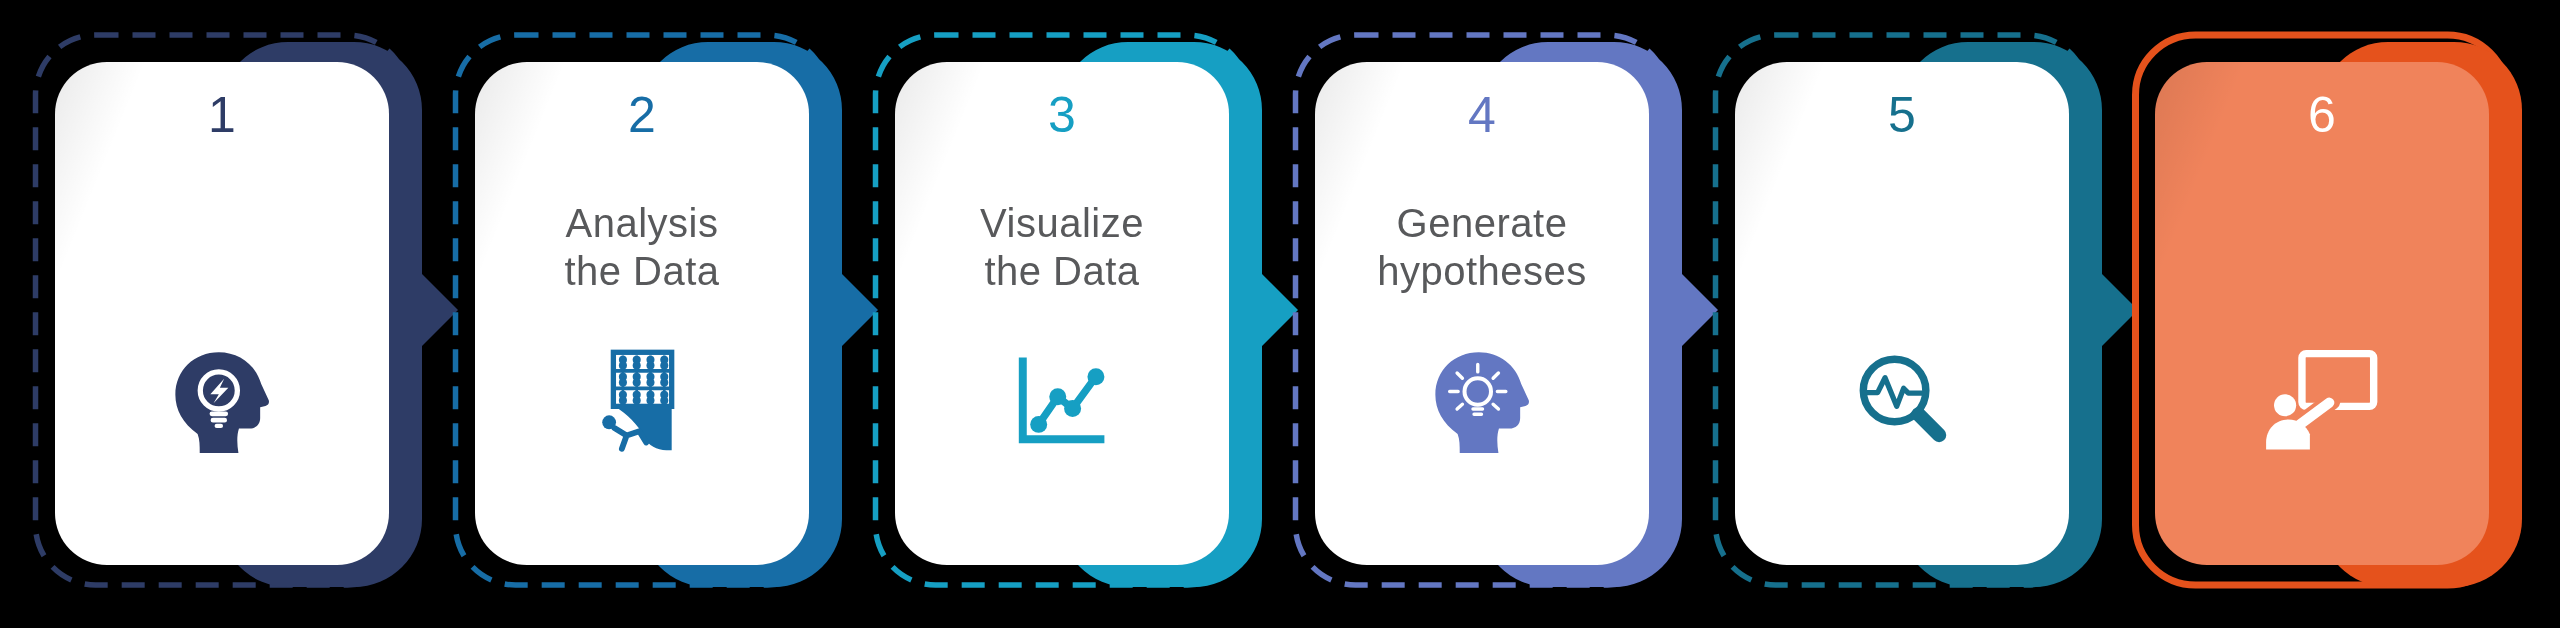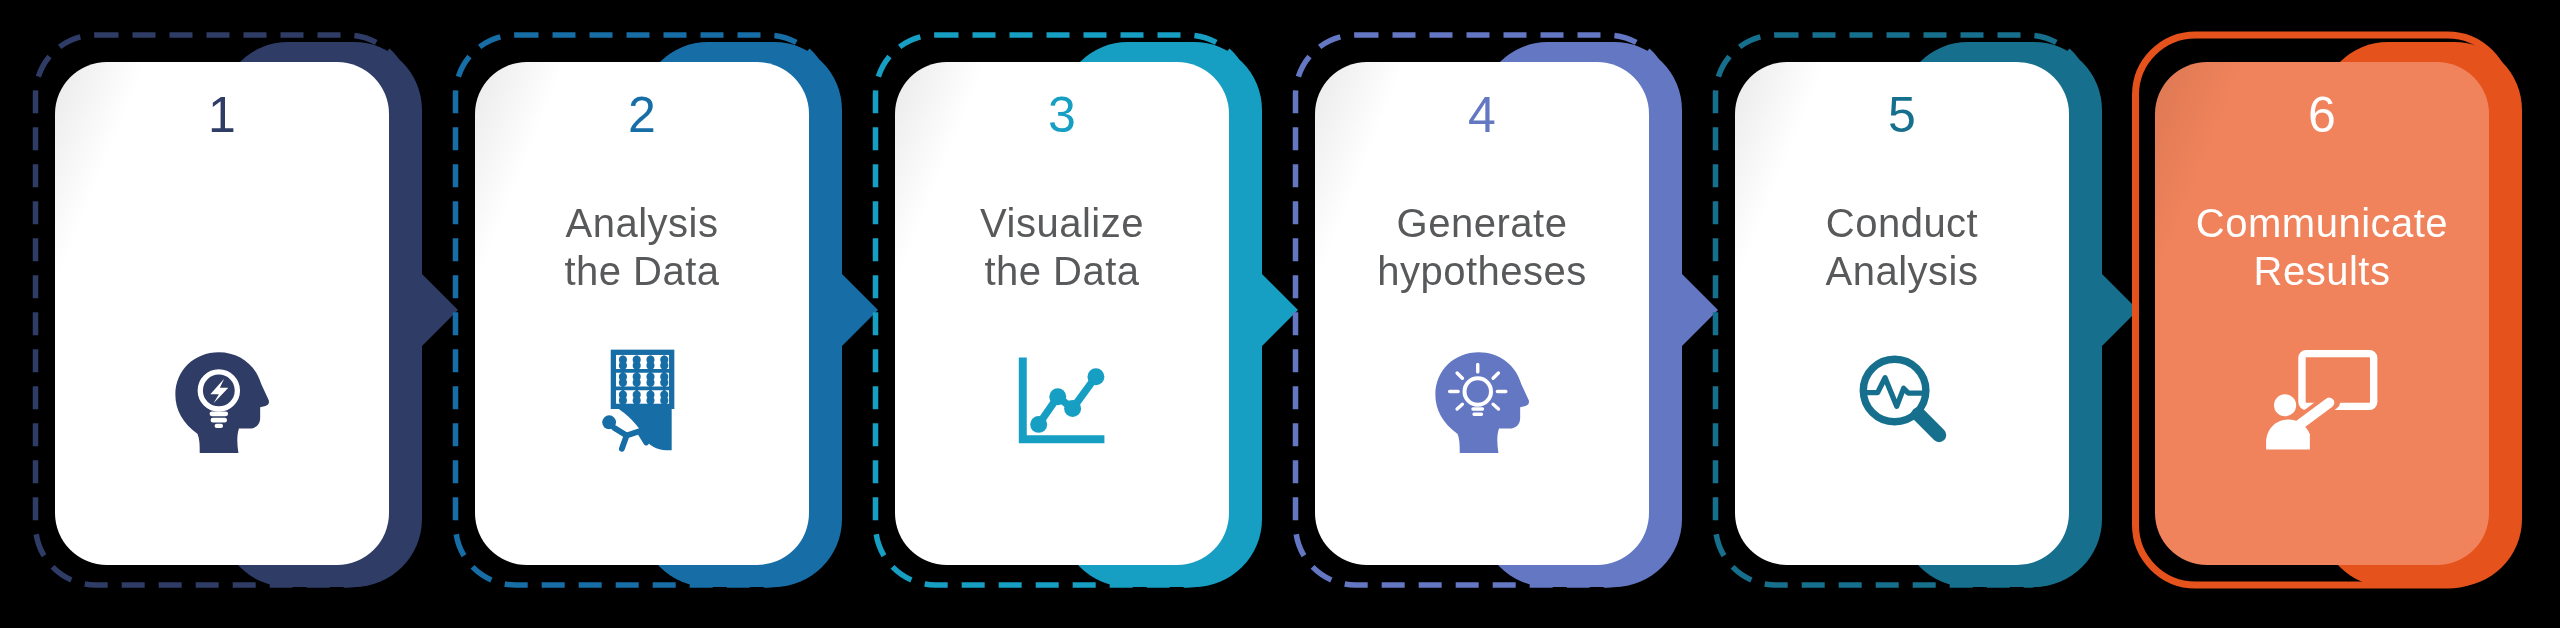--- a/index.html
+++ b/index.html
@@ -138,41 +138,37 @@
     </div>
   </div>
 
   <div class="step" style="--c: #16708D; --card-bg: #FFFFFF; --txt: #58595B; --numc: #16708D; --ic: #16708D;">
     <svg class="bg" width="420" height="628" viewBox="0 0 420 628">
       <rect class="ring" x="5.5" y="35" width="372" height="550" rx="60"></rect>
       <path class="backing" d="M258 42 H324 A68 68 0 0 1 392 110 V274 L428 310 L392 346 V519 A68 68 0 0 1 324 587 H258 A68 68 0 0 1 190 519 V110 A68 68 0 0 1 258 42 Z"></path>
     </svg>
     <div class="card">
       <div class="num">5</div>
-      <div class="label">Conduct
-Analysis</div>
       <div class="icon">
         <svg viewBox="0 0 100 100">
           <circle cx="43" cy="41" r="29.5" fill="none" stroke="currentColor" stroke-width="7"></circle>
           <path d="M15 43 H27 L34 29 L45 56 L51.5 39 L56 43.5 H71" fill="none" stroke="currentColor" stroke-width="5" stroke-linecap="round" stroke-linejoin="round"></path>
           <path d="M65.5 63.5 L85 83" stroke="currentColor" stroke-width="13.5" stroke-linecap="round" fill="none"></path>
         </svg>
       </div>
     </div>
   </div>
 
   <div class="step last" style="--c: #E5521C; --card-bg: #F0835B; --txt: #FFFFFF; --numc: #FFFFFF; --ic: #FFFFFF;">
     <svg class="bg" width="420" height="628" viewBox="0 0 420 628">
       <rect class="ring" x="5.5" y="35" width="372" height="550" rx="60"></rect>
       <path class="backing" d="M258 42 H324 A68 68 0 0 1 392 110 V519 A68 68 0 0 1 324 587 H258 A68 68 0 0 1 190 519 V110 A68 68 0 0 1 258 42 Z"></path>
     </svg>
     <div class="card">
       <div class="num">6</div>
-      <div class="label">Communicate
-Results</div>
       <div class="icon">
         <svg class="wide" viewBox="0 0 110 100">
           <rect x="36" y="6" width="68" height="50" rx="4" fill="none" stroke="currentColor" stroke-width="7"></rect>
           <path d="M30.5 76 L64 51" stroke="var(--card-bg)" stroke-width="17" stroke-linecap="round" fill="none"></path>
           <path d="M31 75.5 L62 52.5" stroke="currentColor" stroke-width="9.5" stroke-linecap="round" fill="none"></path>
           <circle cx="20" cy="55" r="10.5" fill="currentColor"></circle>
           <path d="M2 97 V90 C2 77.5 11.5 68.5 23 68.5 C32.5 68.5 40 74 43.5 82.5 L43.5 97 Z" fill="currentColor"></path>
         </svg>
       </div>
     </div>

